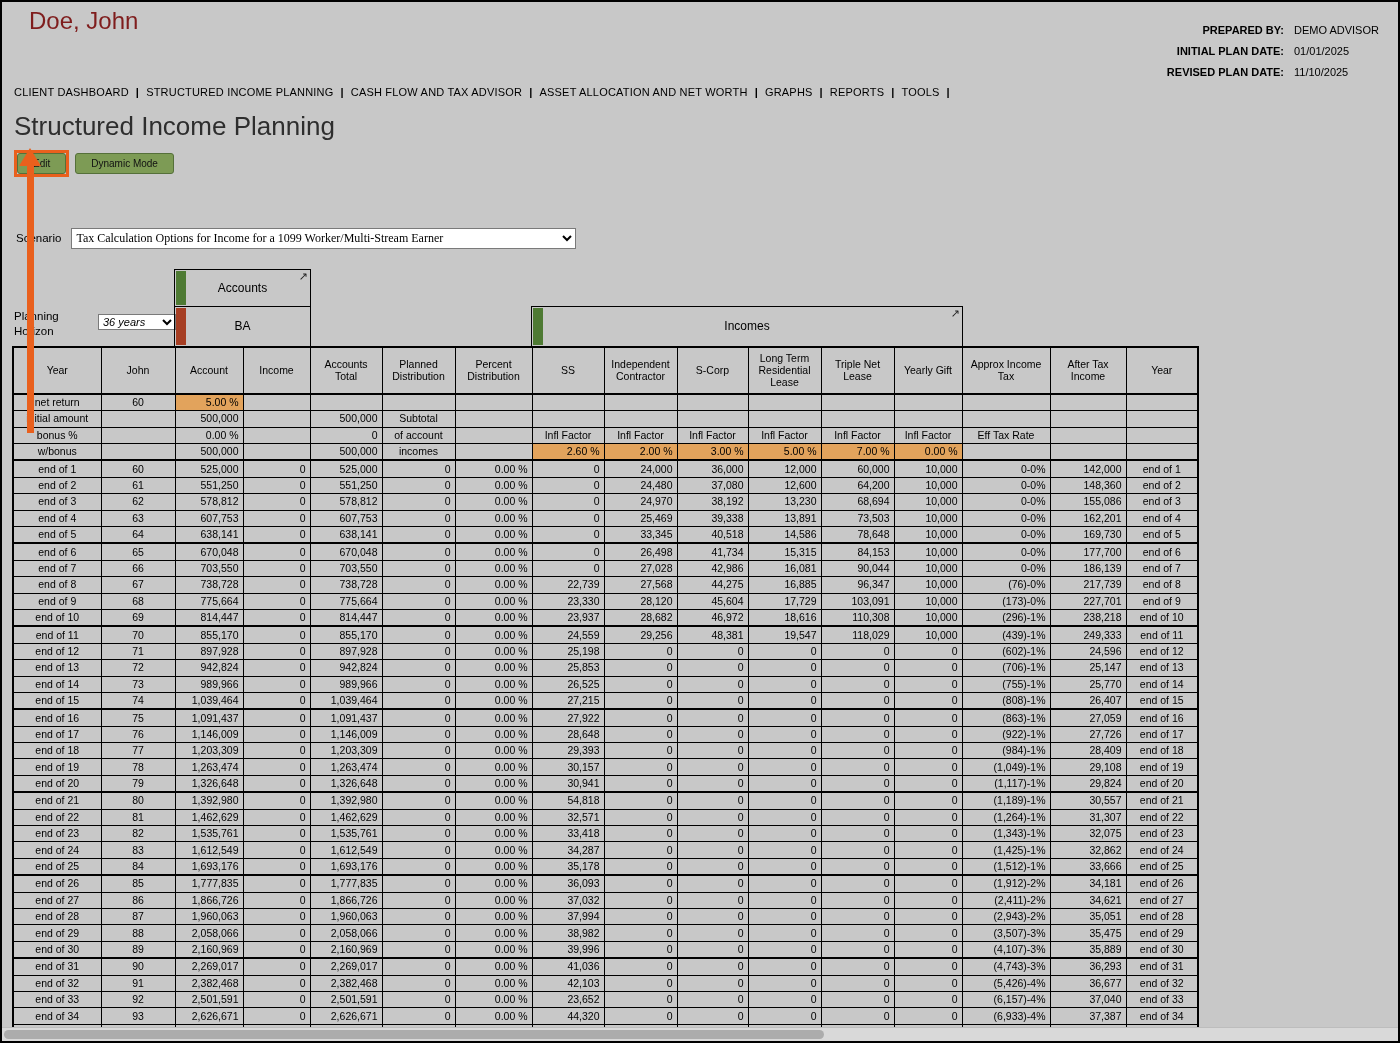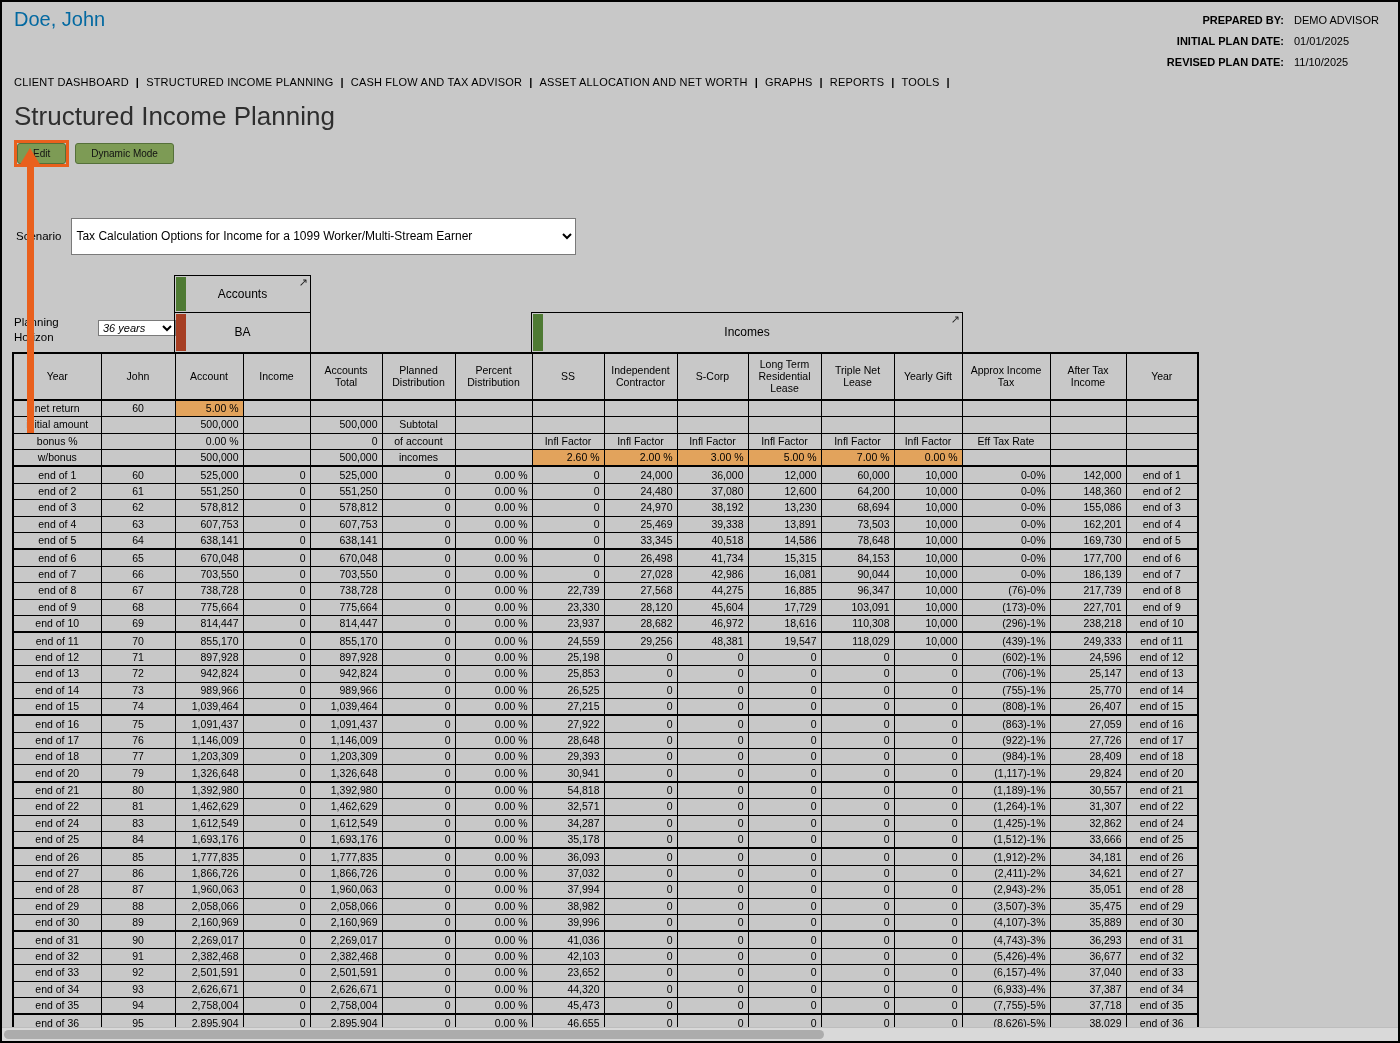--- a/index.html
+++ b/index.html
@@ -8,36 +8,36 @@
     background:#c8c8c8;
     border:2px solid #000;
     box-sizing:border-box;
     font-family:"Liberation Sans",sans-serif;
     position:relative;
     overflow:hidden;
     color:#000;
   }
   .top{padding:6px 12px 0 12px;}
   .header-row{display:flex;justify-content:space-between;align-items:flex-start;}
-  .client-name{font-size:20px;color:#0369a1;line-height:1.1;}
-  .plan-info{margin-top:6px;font-size:11px;display:grid;grid-template-columns:auto 92px;column-gap:10px;row-gap:9px;}
+  .client-name{font-size:24px;color:#7f1d1d;line-height:1.1;margin-left:15px;}
+  .plan-info{margin-top:16px;font-size:11px;display:grid;grid-template-columns:auto 92px;column-gap:10px;row-gap:9px;}
   .plan-info .lbl{font-weight:bold;text-align:right;}
   .plan-info .val{text-align:left;}
   .nav{margin-top:8px;font-size:11px;letter-spacing:.2px;}
   .nav .item{margin-right:7px;cursor:pointer;}
   .nav .sep{margin-right:7px;font-weight:bold;}
   .page-title{font-size:26px;color:#2e2e2e;margin-top:14px;line-height:1.15;}
   .btn-row{margin-top:8px;height:32px;}
   .edit-wrap{display:inline-block;border:3px solid #e9601d;line-height:0;vertical-align:top;}
   .btn{display:inline-block;background:#7d9b55;border:1px solid #55703a;color:#111;
        font-size:10px;padding:3px 15px;border-radius:3px;cursor:pointer;line-height:1.3;
        font-family:"Liberation Sans",sans-serif;}
   .btn.dynamic{margin-left:6px;margin-top:3px;}
   .scenario{margin-top:46px;display:flex;align-items:center;gap:10px;font-size:11.5px;padding-left:2px;}
-  .scenario select{width:505px;font-size:12px;height:37px;background:#fff;border:1px solid #7a7a7a;}
+  .scenario select{width:505px;font-size:12px;height:21px;background:#fff;border:1px solid #7a7a7a;font-family:Liberation Serif, serif;}
   
   .prehead{position:relative;height:77px;margin:20px 0 0 10px;width:1185px;font-size:12px;}
   .gbox{position:absolute;border:1px solid #000;display:flex;align-items:center;justify-content:center;}
   .gbox .sq{position:absolute;left:1px;top:1px;bottom:1px;width:10px;}
   .sq.green{background:#4e7a33;}
   .sq.red{background:#a63e23;}
   .gbox .expand{position:absolute;right:2px;top:0px;font-size:11px;color:#222;cursor:pointer;}
   .gbox.accounts{left:162px;top:0;width:135px;height:36px;}
   .gbox.ba{left:162px;top:37px;width:135px;height:39px;}
   .gbox.incomes{left:519px;top:37px;width:430px;height:39px;}
@@ -546,20 +546,38 @@
         <td class="r">0</td>
         <td class="r">0</td>
         <td class="r">0</td>
         <td class="r">0</td>
         <td class="r">0</td>
         <td class="r">(984)-1%</td>
         <td class="r">28,409</td>
         <td class="c">end of 18</td>
       </tr>
       <tr class="data">
+        <td class="c">end of 19</td>
+        <td class="c">78</td>
+        <td class="r">1,263,474</td>
+        <td class="r">0</td>
+        <td class="r">1,263,474</td>
+        <td class="r">0</td>
+        <td class="r">0.00 %</td>
+        <td class="r">30,157</td>
+        <td class="r">0</td>
+        <td class="r">0</td>
+        <td class="r">0</td>
+        <td class="r">0</td>
+        <td class="r">0</td>
+        <td class="r">(1,049)-1%</td>
+        <td class="r">29,108</td>
+        <td class="c">end of 19</td>
+      </tr>
+      <tr class="data">
         <td class="c">end of 20</td>
         <td class="c">79</td>
         <td class="r">1,326,648</td>
         <td class="r">0</td>
         <td class="r">1,326,648</td>
         <td class="r">0</td>
         <td class="r">0.00 %</td>
         <td class="r">30,941</td>
         <td class="r">0</td>
         <td class="r">0</td>
@@ -600,20 +618,38 @@
         <td class="r">0</td>
         <td class="r">0</td>
         <td class="r">0</td>
         <td class="r">0</td>
         <td class="r">0</td>
         <td class="r">(1,264)-1%</td>
         <td class="r">31,307</td>
         <td class="c">end of 22</td>
       </tr>
       <tr class="data">
+        <td class="c">end of 23</td>
+        <td class="c">82</td>
+        <td class="r">1,535,761</td>
+        <td class="r">0</td>
+        <td class="r">1,535,761</td>
+        <td class="r">0</td>
+        <td class="r">0.00 %</td>
+        <td class="r">33,418</td>
+        <td class="r">0</td>
+        <td class="r">0</td>
+        <td class="r">0</td>
+        <td class="r">0</td>
+        <td class="r">0</td>
+        <td class="r">(1,343)-1%</td>
+        <td class="r">32,075</td>
+        <td class="c">end of 23</td>
+      </tr>
+      <tr class="data">
         <td class="c">end of 24</td>
         <td class="c">83</td>
         <td class="r">1,612,549</td>
         <td class="r">0</td>
         <td class="r">1,612,549</td>
         <td class="r">0</td>
         <td class="r">0.00 %</td>
         <td class="r">34,287</td>
         <td class="r">0</td>
         <td class="r">0</td>

